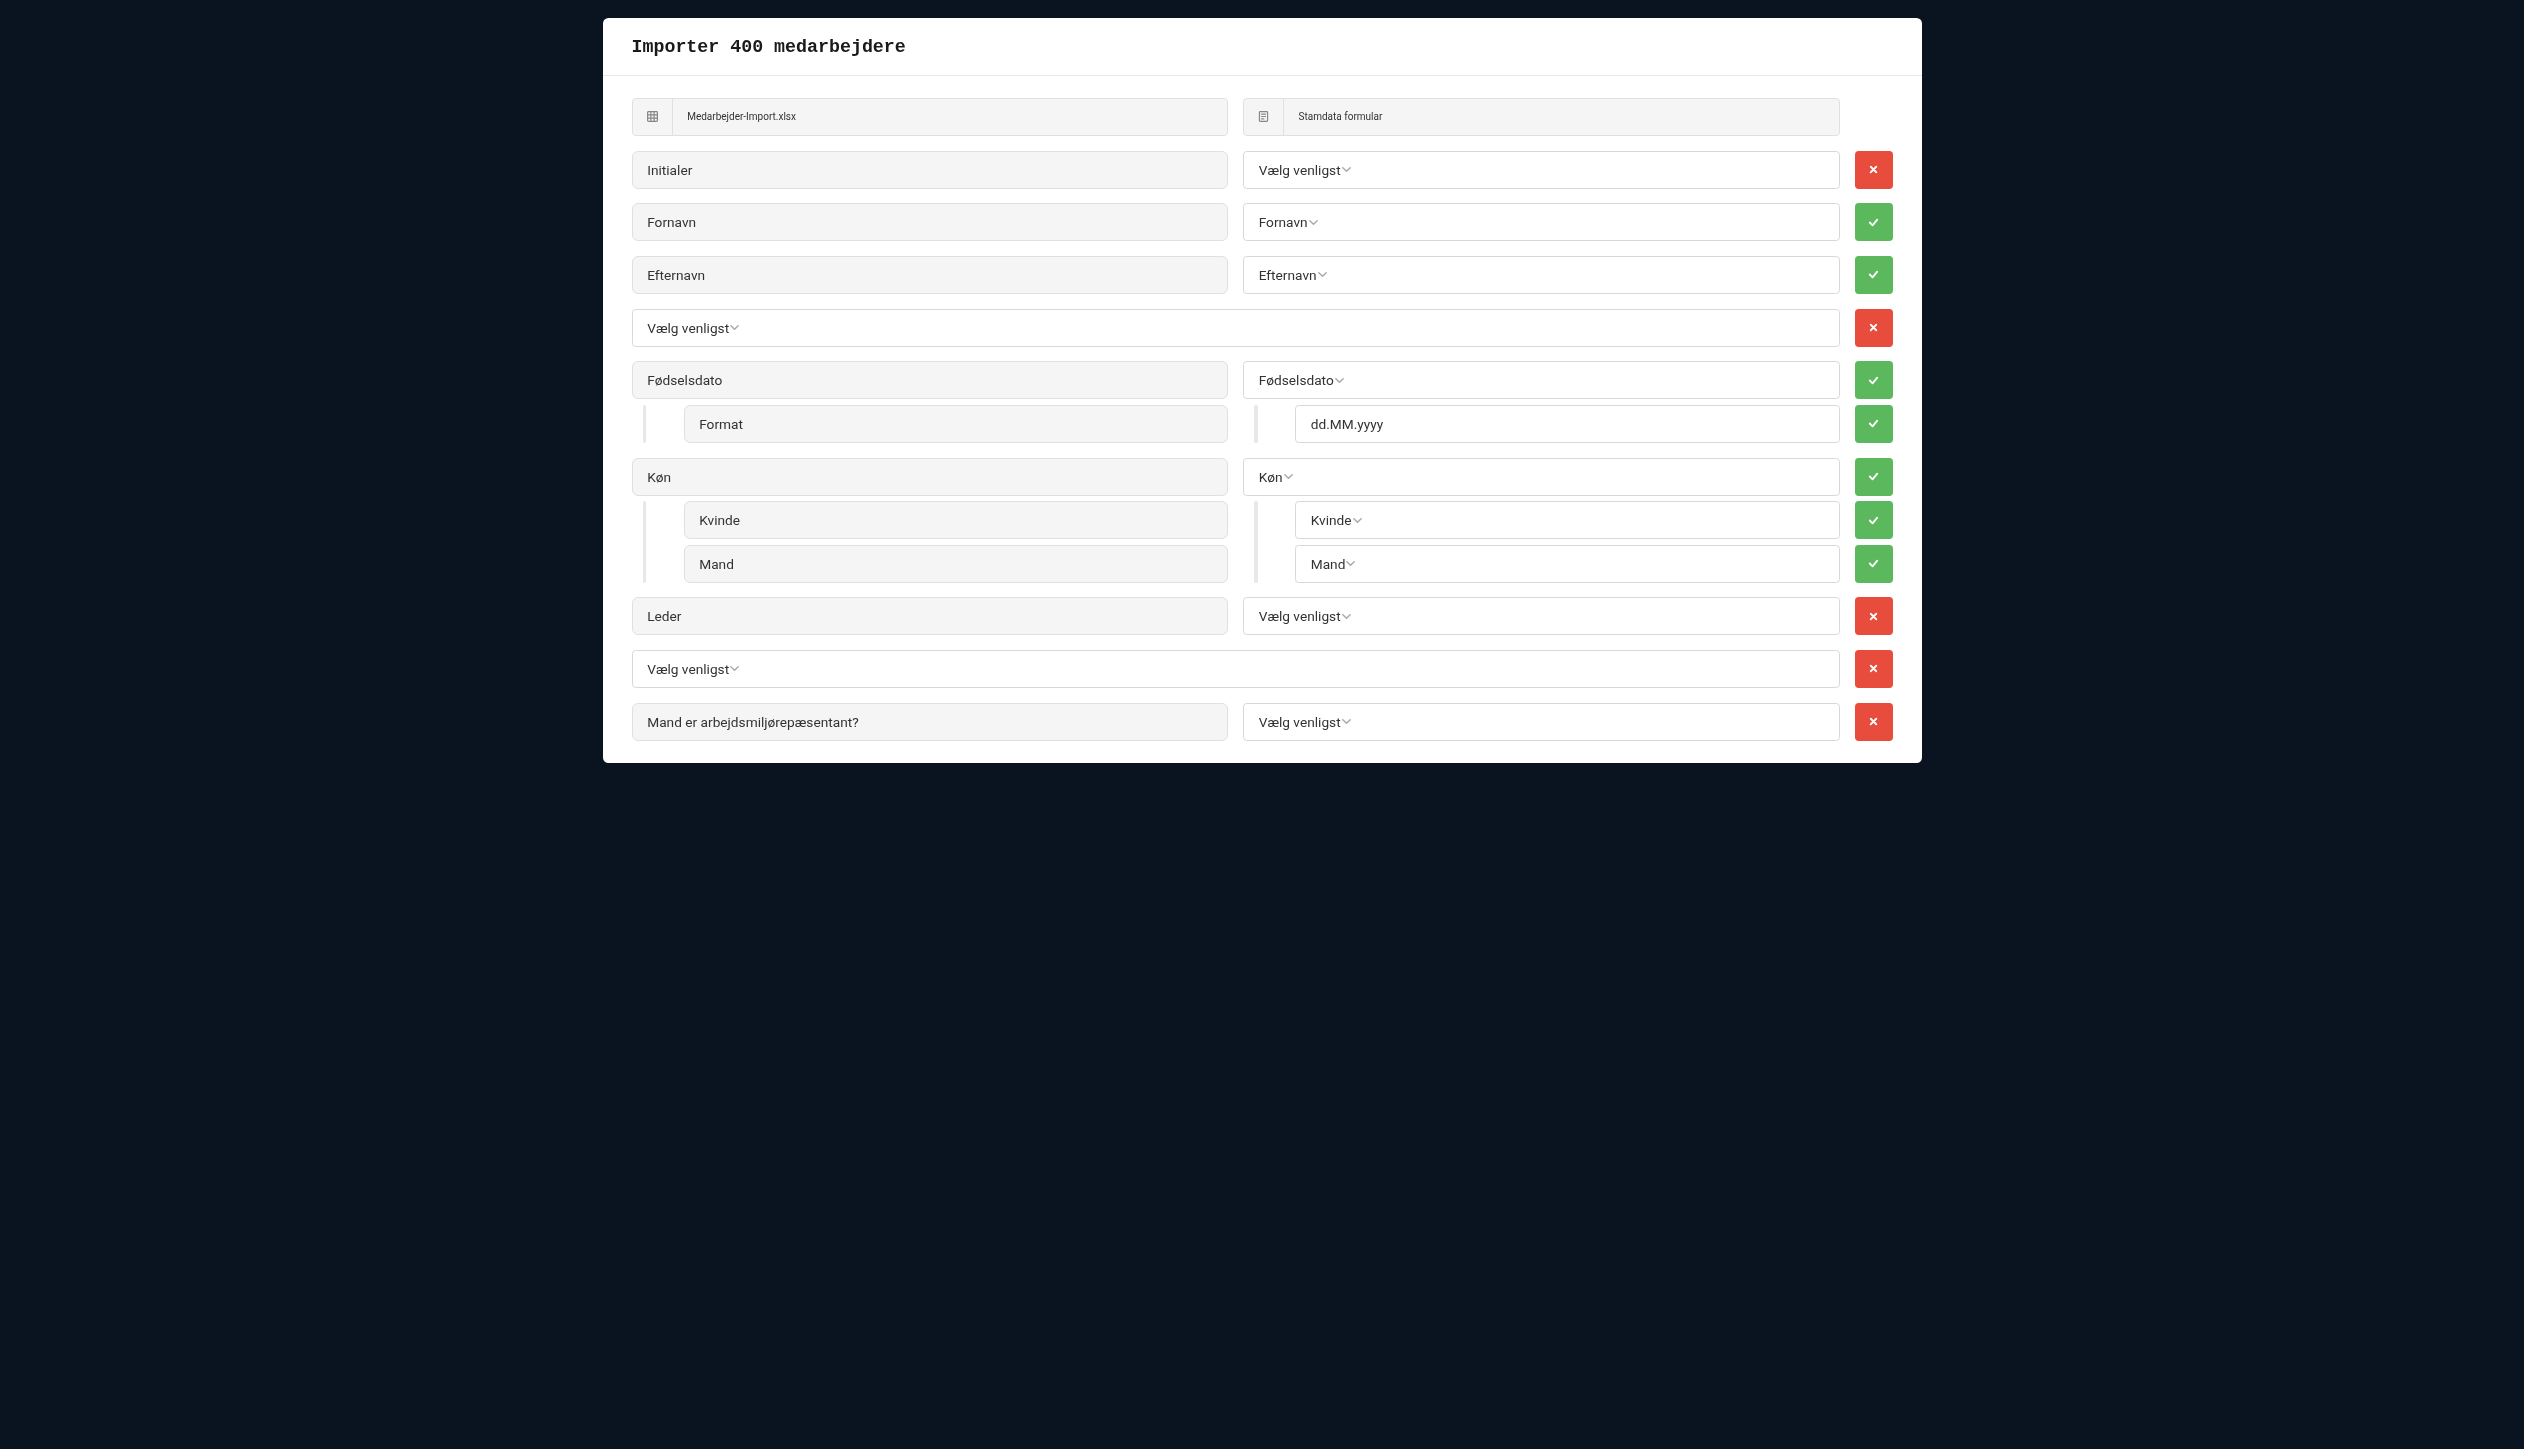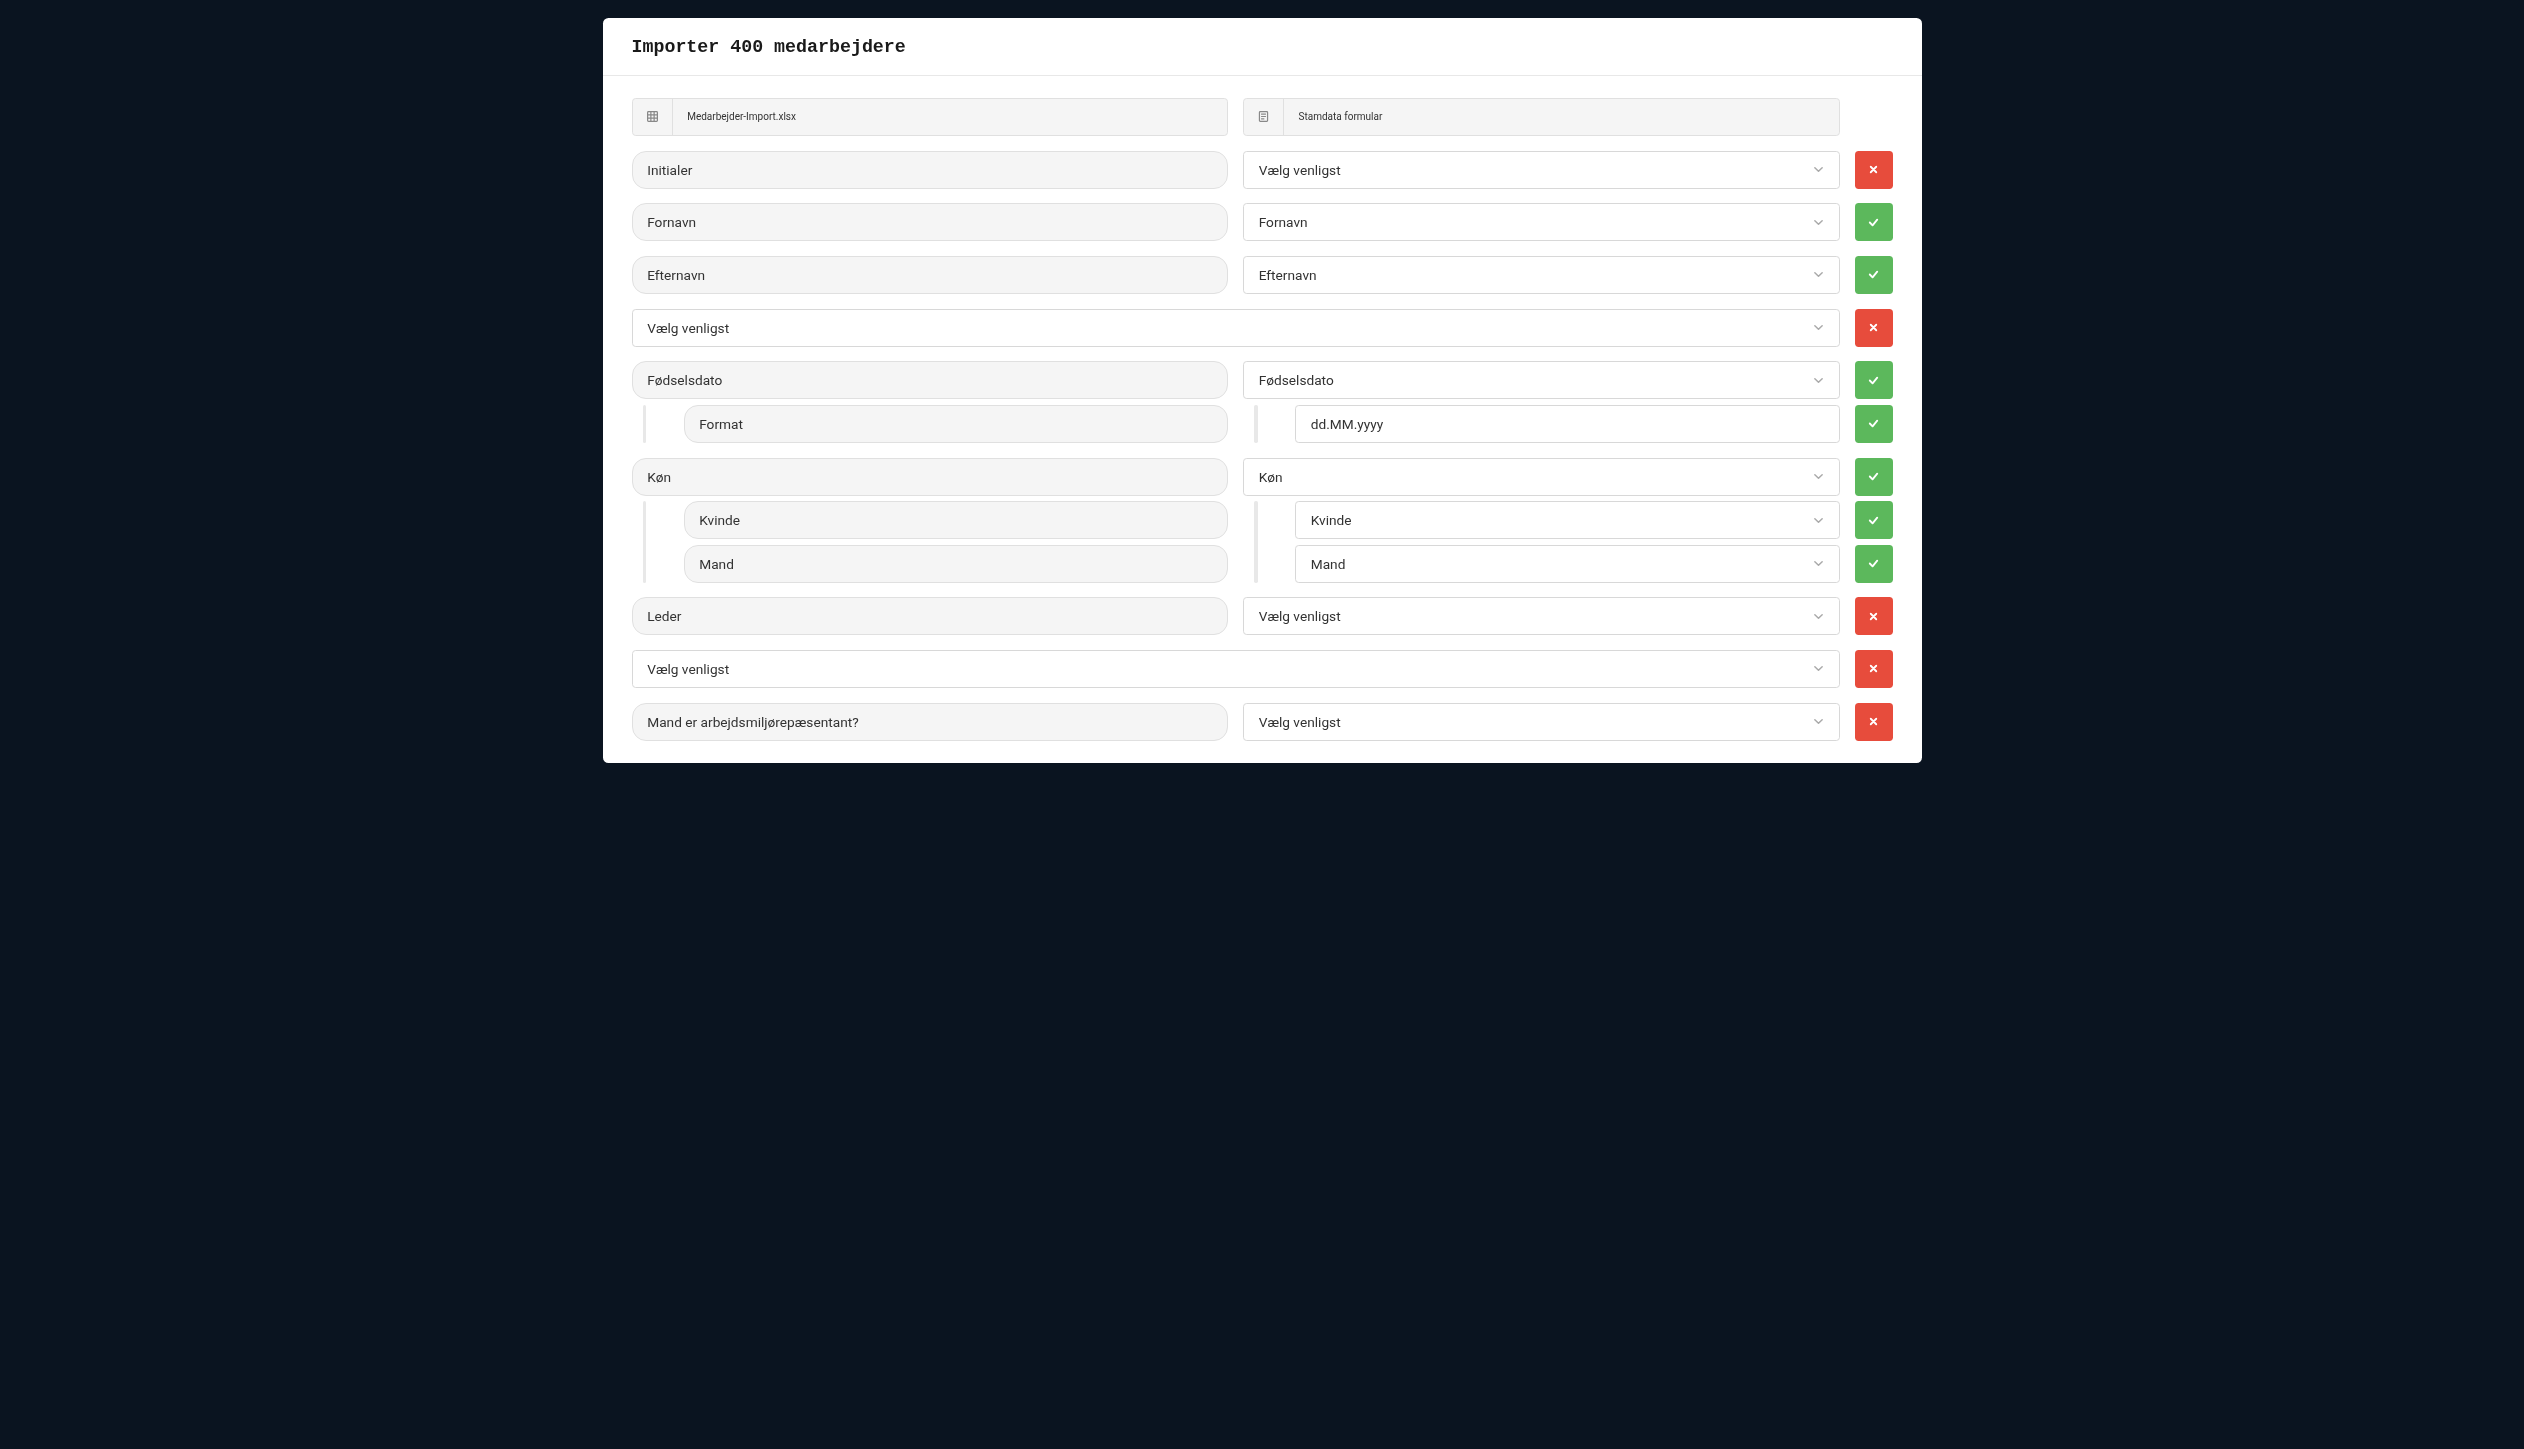--- a/index.html
+++ b/index.html
@@ -86,37 +86,37 @@
     }
     .status-col {
       width: 38px;
       display: flex;
       flex-direction: column;
       gap: 5.5px;
     }
     .field-box {
       background: #f5f5f5;
       border: 0.9px solid #e0e0e0;
-      border-radius: 14px;
+      border-radius: 6px;
       padding: 0 14.7px;
       height: 38px;
       display: flex;
       align-items: center;
       font-size: 13.7px;
       color: #333;
     }
     .select-box {
       background: #ffffff;
       border: 0.9px solid #d8d8d8;
       border-radius: 3.7px;
       padding: 0 14.7px;
       height: 38px;
       display: flex;
       align-items: center;
-      justify-content: space-between;
+      justify-content: flex-start;
       font-size: 13.7px;
       color: #333;
       cursor: pointer;
       position: relative;
     }
     .select-box.no-chevron {
       cursor: default;
     }
     .chevron {
       color: #aaa;

